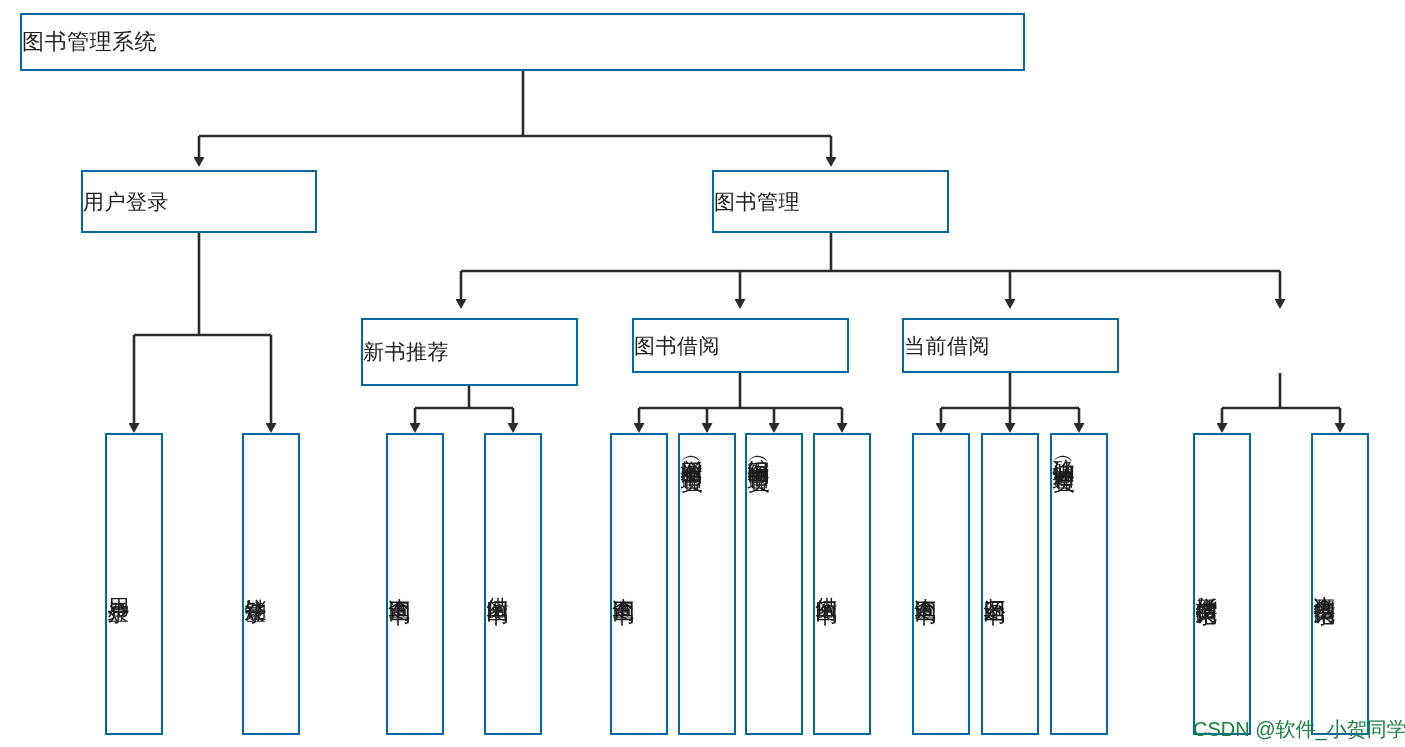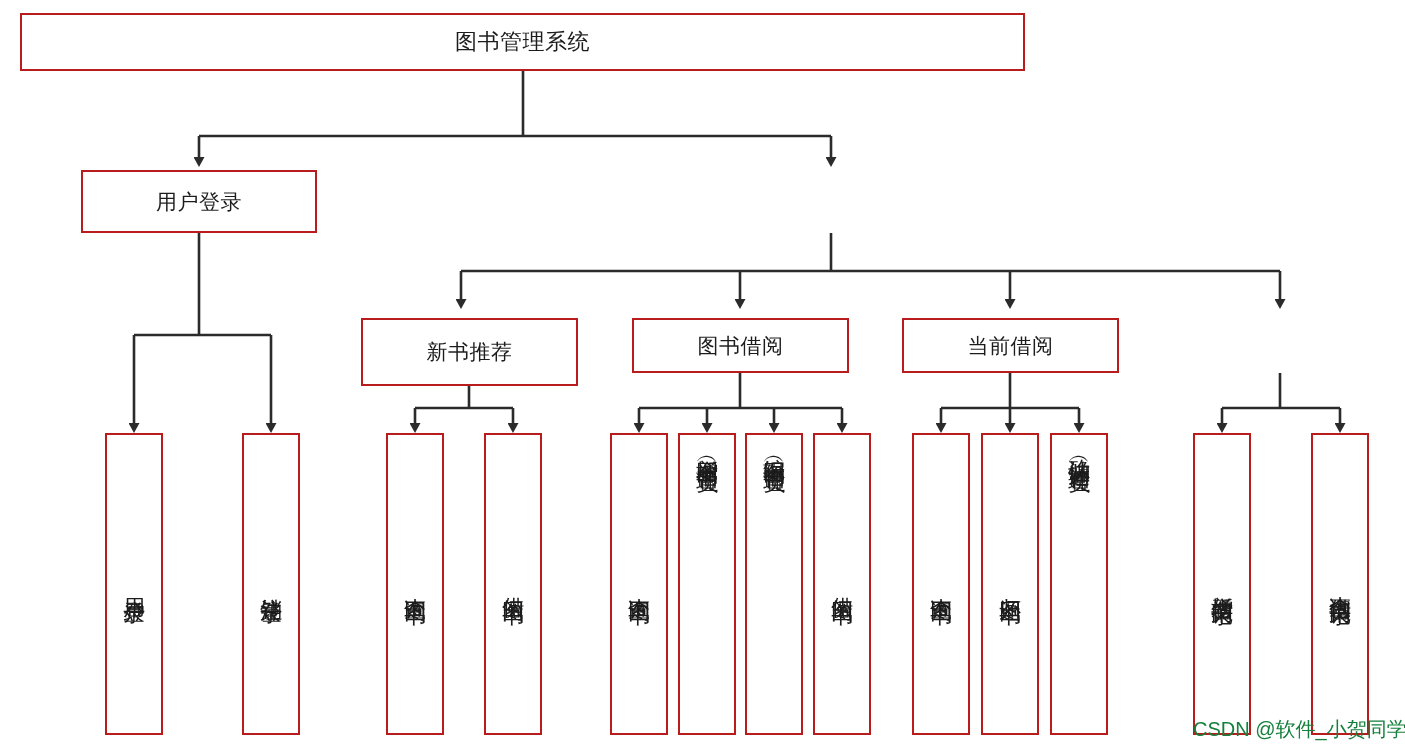--- a/index.html
+++ b/index.html
@@ -22,24 +22,23 @@
     position: absolute;
     left: 0;
     top: 0;
     width: 1405px;
     height: 747px;
   }
   .node {
     position: absolute;
     box-sizing: border-box;
     background: #ffffff;
-    border: 2px solid #b91c1c;
+    border: 2px solid #0369a1;
     display: flex;
     align-items: center;
-    justify-content: center;
     z-index: 2;
   }
   .node-label {
     color: #1c1c1c;
     text-align: center;
     line-height: 1.22;
     letter-spacing: 0.5px;
   }
   
   .node.horiz .node-label {
@@ -131,20 +130,23 @@
   </svg>
 
   <div class="node horiz root" style="left:20px; top:13px; width:1005px; height:58px;">
     <span class="node-label">图书管理系统</span>
   </div>
 
   <div class="node horiz" style="left:81px; top:170px; width:236px; height:63px;">
     <span class="node-label">用户登录</span>
   </div>
 
+  <div class="node horiz" style="left:712px; top:170px; width:237px; height:63px;">
+    <span class="node-label">图书管理</span>
+  </div>
 
   <div class="node horiz" style="left:361px; top:318px; width:217px; height:68px;">
     <span class="node-label">新书推荐</span>
   </div>
 
   <div class="node horiz" style="left:632px; top:318px; width:217px; height:55px;">
     <span class="node-label">图书借阅</span>
   </div>
 
   <div class="node horiz" style="left:902px; top:318px; width:217px; height:55px;">

